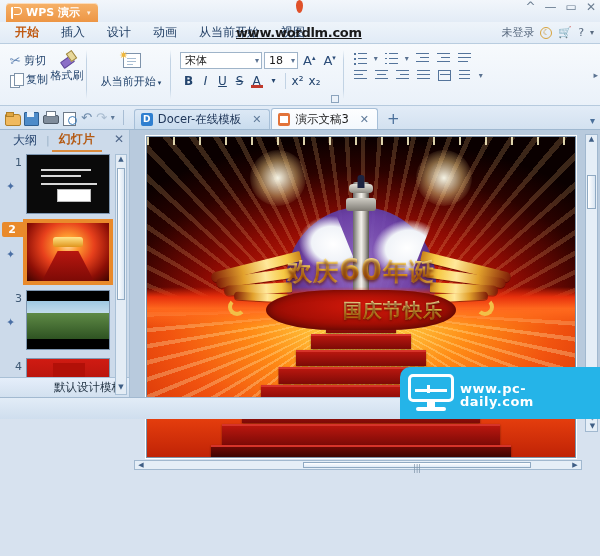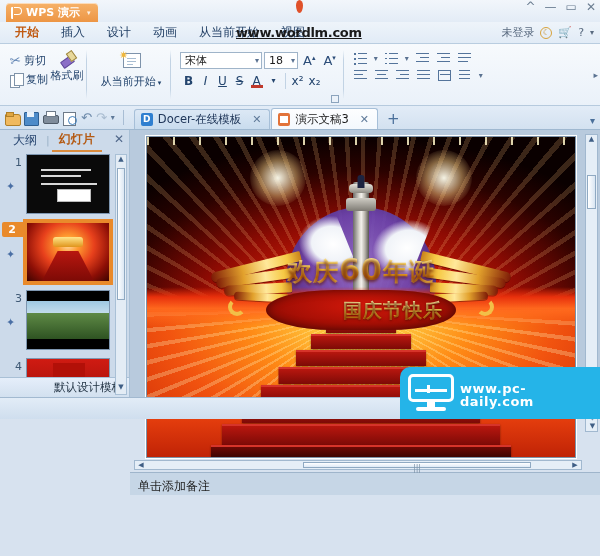--- a/index.html
+++ b/index.html
@@ -819,23 +819,20 @@
           <span class="nav" style="bottom:1px">▼</span>
         </div>
       </div>
 
       <div class="hscroll">
         <span class="l">◀</span>
         <span class="bar">|||</span>
         <span class="r" style="margin-left:auto">▶</span>
       </div>
 
-      <div class="notes">
-        <span>单击添加备注</span>
-      </div>
     </div>
   </div>
 
   <div class="statusbar">
     <div class="sb-right">
       <span class="notes-btn">
         <span class="notes-ic"></span>
         <span>备注</span>
       </span>
       <span class="vbtn vb-normal active"></span>

